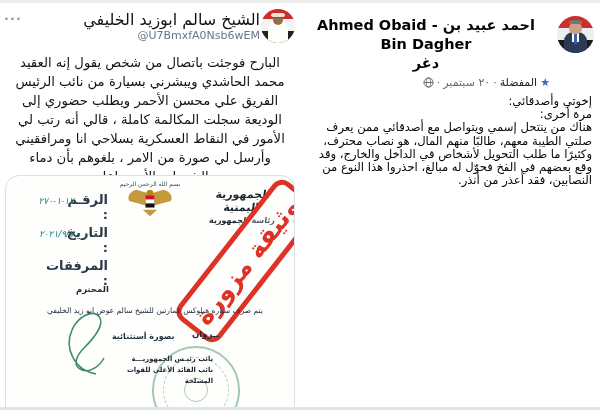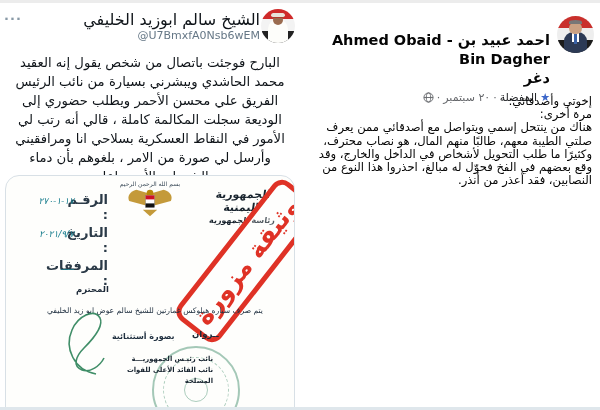--- a/index.html
+++ b/index.html
@@ -54,21 +54,21 @@
 
   
   .fb { position:absolute; left:300px; top:0; width:300px; height:410px; }
   .fb-avatar { position:absolute; right:6px; top:13px; width:37px; height:37px; border-radius:50%; overflow:hidden;
                background:linear-gradient(180deg,#c9302c 0%,#c9302c 33%,#eee 33%,#eee 66%,#1c1c1c 66%); }
   .fb-avatar .suit { position:absolute; left:7px; top:16px; width:23px; height:21px; background:#2c3a55; border-radius:9px 9px 0 0; }
   .fb-avatar .shirt { position:absolute; left:15px; top:17px; width:7px; height:9px; background:#fff; }
   .fb-avatar .tie { position:absolute; left:17px; top:18px; width:3px; height:10px; background:#3a63a8; }
   .fb-avatar .face { position:absolute; left:12px; top:6px; width:13px; height:12px; background:#caa183; border-radius:50% 50% 45% 45%; }
   .fb-avatar .hair { position:absolute; left:12px; top:4px; width:13px; height:4px; background:#777; border-radius:50% 50% 0 0; }
-  .fb-head { position:absolute; right:50px; top:28px; width:248px; direction:rtl; text-align:right; }
+  .fb-head { position:absolute; right:50px; top:13px; width:248px; direction:rtl; text-align:center; }
   .fb-name { font-size:14.5px; font-weight:bold; color:#050505; line-height:1.3; }
   .fb-meta { display:flex; direction:rtl; align-items:center; gap:3px; margin-top:3px; font-size:11px; color:#65676b; }
   .fb-star { color:#3d67c9; font-size:11px; }
   .fb-fav { color:#1c1e21; }
   .fb-dot { color:#65676b; }
   .globe { width:11px; height:11px; display:inline-block; }
   .fb-body { position:absolute; right:8px; left:2px; top:92px; direction:rtl; text-align:right;
              font-size:11.6px; line-height:13.2px; color:#050505; }
   .fb-body .para { margin-top:0; }
 </style>

